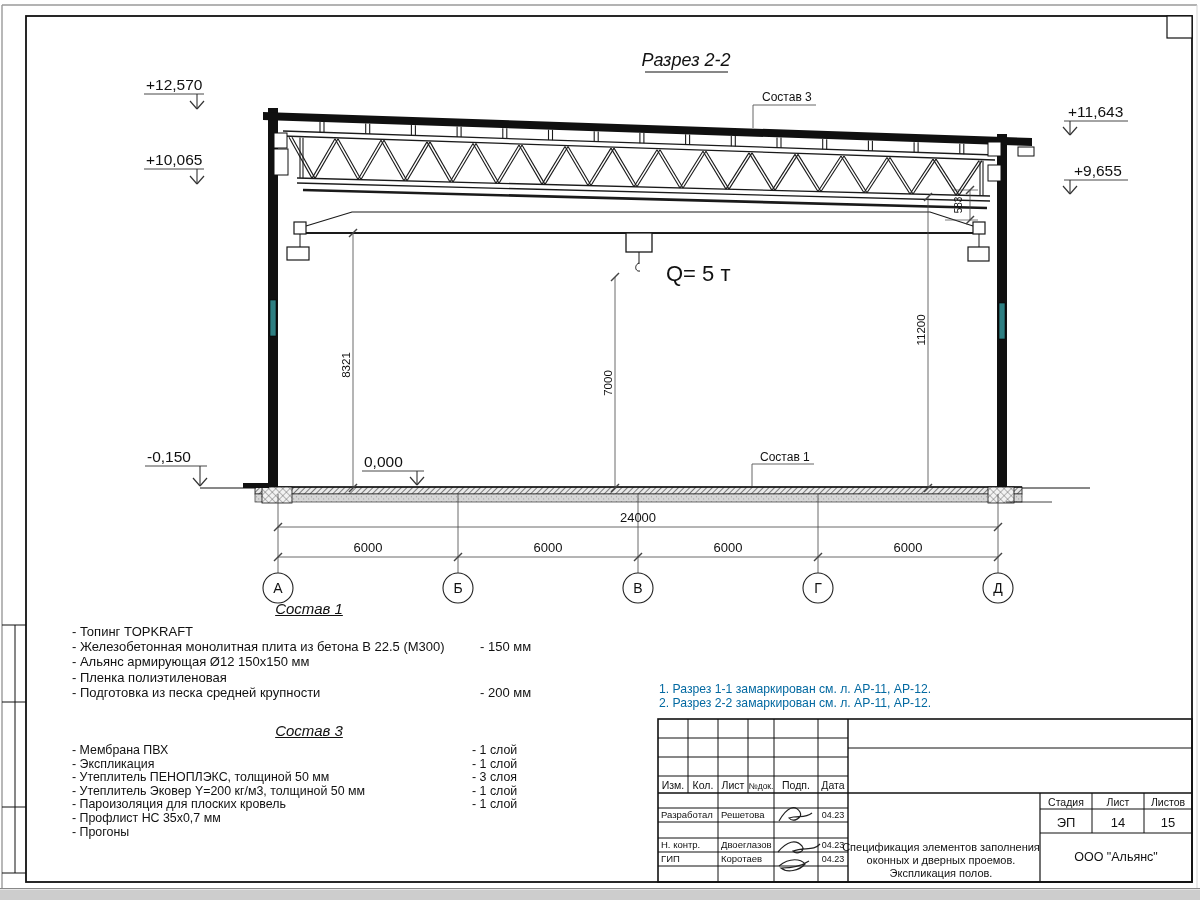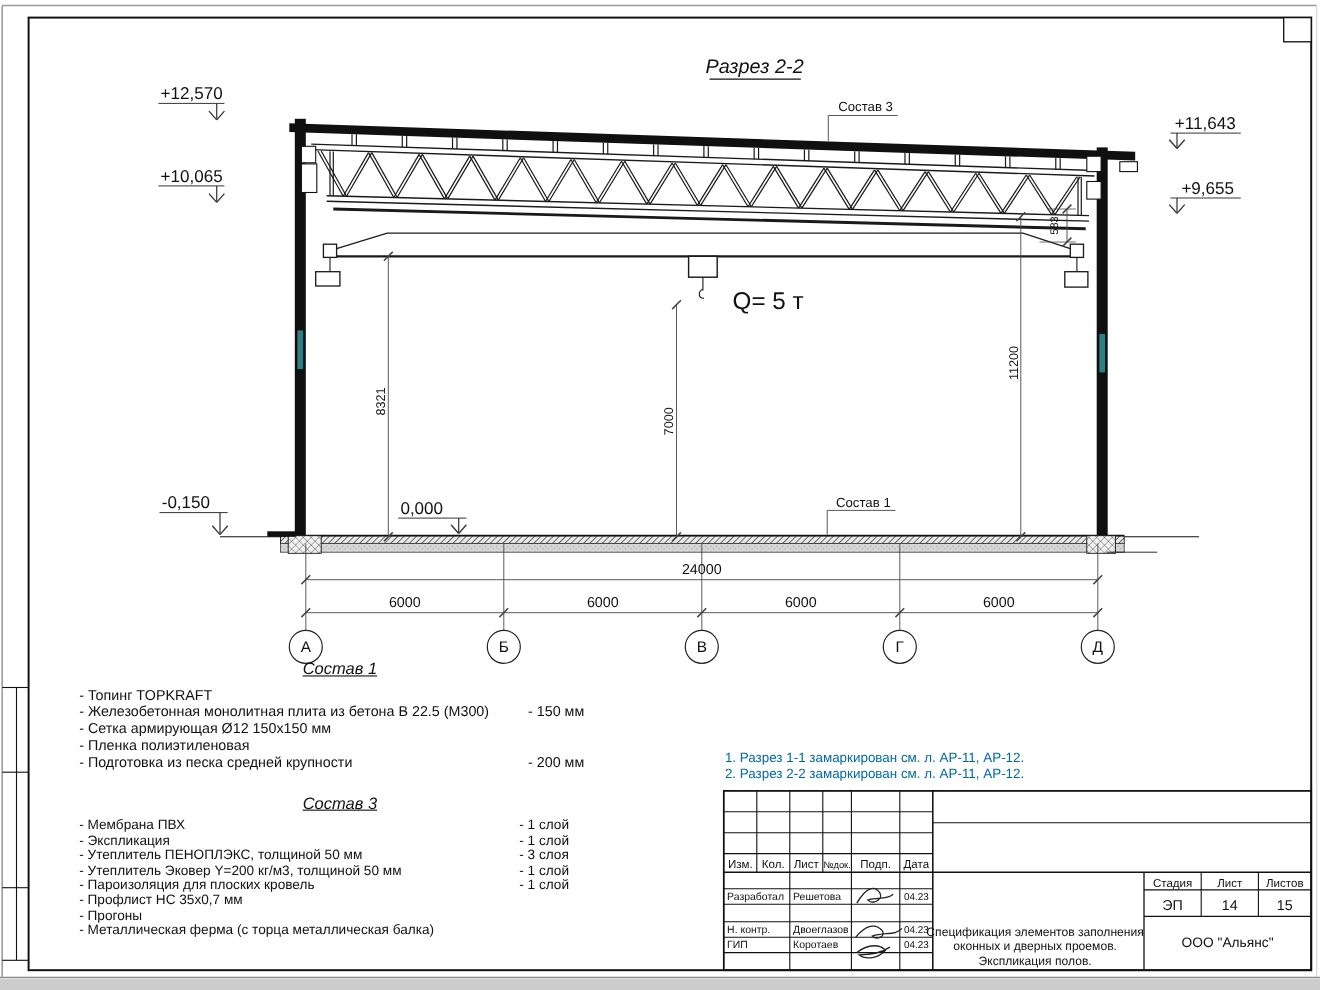--- a/index.html
+++ b/index.html
@@ -412,21 +412,21 @@
           <span class="nm">- Топинг TOPKRAFT</span>
           <span class="val"></span>
         </div>
 
         <div class="spec-row">
           <span class="nm">- Железобетонная  монолитная плита из бетона  В 22.5 (М300)</span>
           <span class="val">- 150 мм</span>
         </div>
 
         <div class="spec-row">
-          <span class="nm">- Сетка армирующая Ø12 150x150 мм</span>
+          <span class="nm">- Альянс армирующая Ø12 150x150 мм</span>
           <span class="val"></span>
         </div>
 
         <div class="spec-row">
           <span class="nm">- Пленка полиэтиленовая</span>
           <span class="val"></span>
         </div>
 
         <div class="spec-row">
           <span class="nm">- Подготовка из песка средней  крупности</span>
@@ -468,24 +468,20 @@
         <div class="spec-row">
           <span class="nm">- Профлист НС 35x0,7 мм</span>
           <span class="val"></span>
         </div>
 
         <div class="spec-row">
           <span class="nm">- Прогоны</span>
           <span class="val"></span>
         </div>
 
-        <div class="spec-row">
-          <span class="nm">- Металлическая ферма (с торца металлическая балка)</span>
-          <span class="val"></span>
-        </div>
       </div>
   </div>
 
   <div class="notes">
 
       <div class="note-line">1. Разрез 1-1 замаркирован см. л. АР-11, АР-12.</div>
 
       <div class="note-line">2. Разрез 2-2 замаркирован см. л. АР-11, АР-12.</div>
     </div>
 

